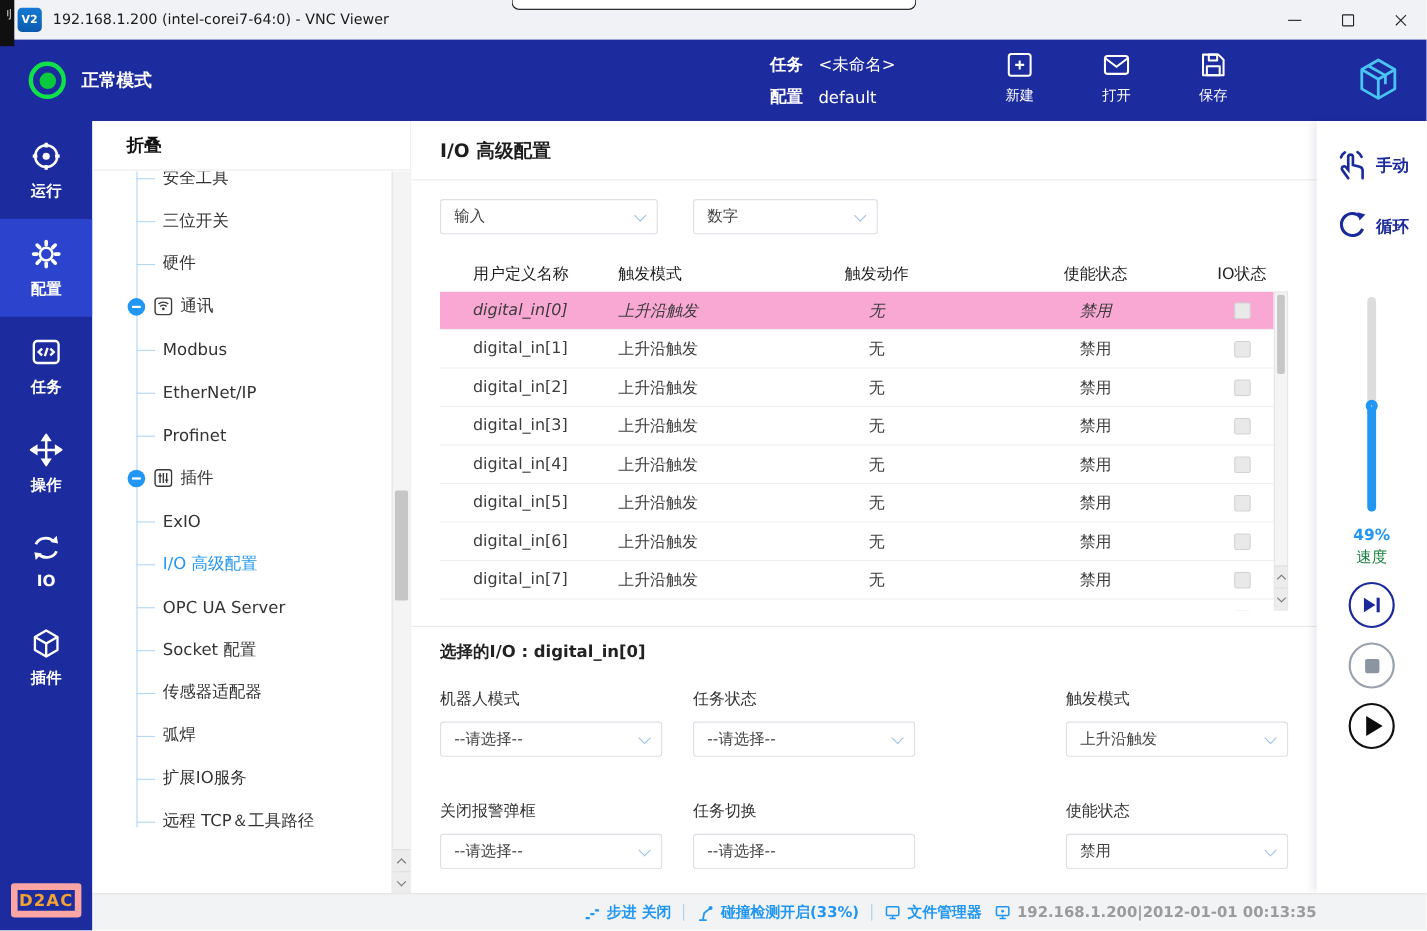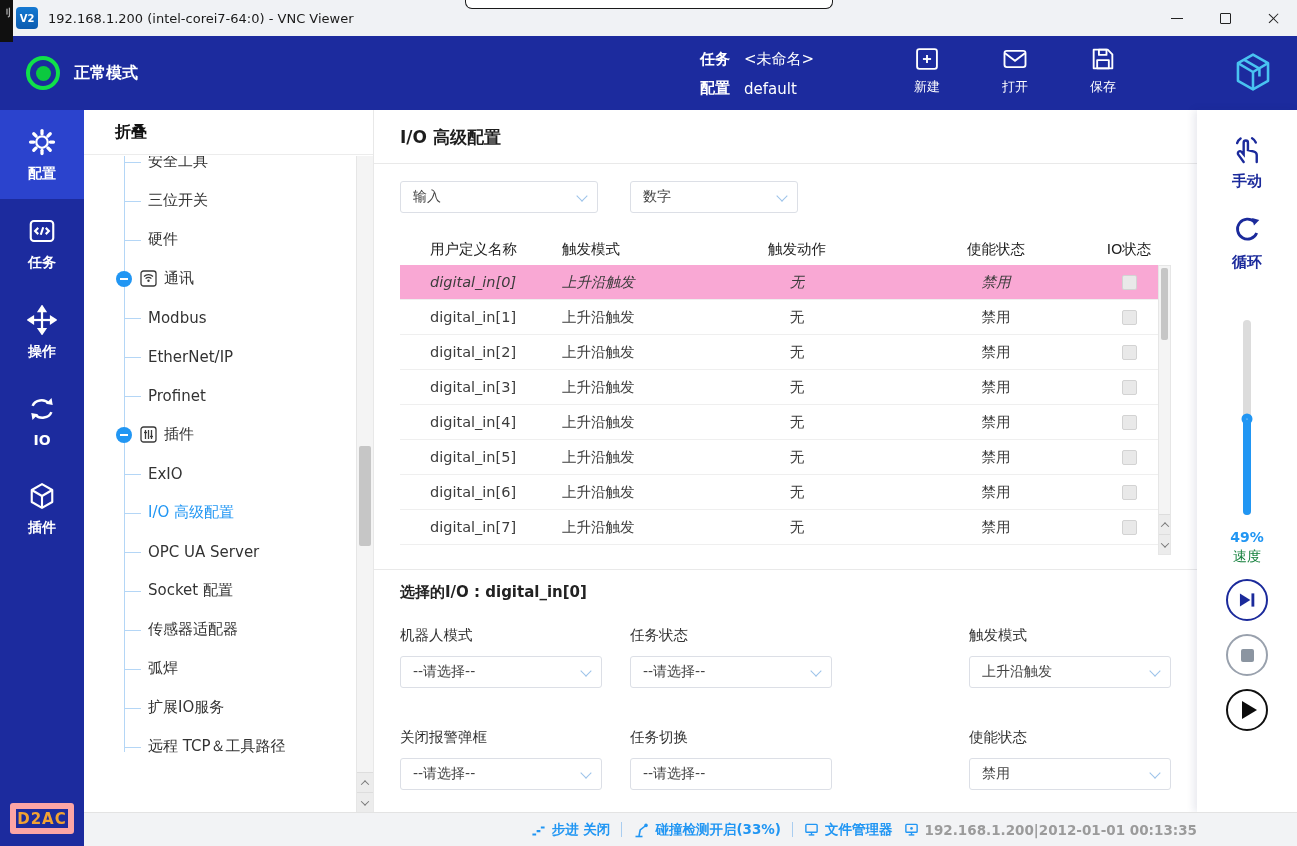--- a/index.html
+++ b/index.html
@@ -102,21 +102,21 @@
   .form-row.second { margin-top:40px; }
   .field { width:202px; }
   .field .flabel { font-size:14.5px; color:#333; margin-bottom:11px; }
   .field .select { width:202px; }
   .field.mid { margin-left:28px; }
   .field.last { margin-left:auto; }
 
   
   .right-panel { position:absolute; top:110px; right:0; width:100px; height:702px; background:#fff;
     box-shadow:-3px 0 8px rgba(20,30,90,.10); display:flex; flex-direction:column; align-items:center; }
-  .rp-item { margin-top:24px; display:flex; flex-direction:column; align-items:center; gap:6px;
+  .rp-item { margin-top:24px; display:flex; flex-direction:row; align-items:center; gap:6px;
     color:#1b2a9b; font-size:15px; font-weight:bold; }
   .slider { position:relative; width:8px; height:195px; margin-top:48px; background:#dcdcdc; border-radius:4px; }
   .slider-fill { position:absolute; bottom:0; left:0; right:0; height:49%; background:#2196f3; border-radius:4px; }
   .slider-thumb { position:absolute; left:50%; bottom:49%; transform:translate(-50%,50%); width:11px; height:11px;
     background:#fff; border:5px solid #2196f3; border-radius:50%; }
   .speed-pct { margin-top:14px; color:#2196f3; font-size:14px; font-weight:bold; }
   .speed-lbl { margin-top:3px; color:#15803d; font-size:14px; font-weight:normal; }
   .circle-btn { width:42px; height:42px; border-radius:50%; background:#fff; display:flex; align-items:center; justify-content:center; margin-top:13px; }
   .btn-next { border:2.5px solid #1b2a9b; }
   .btn-stop { border:2.5px solid #99a1ad; }
@@ -200,20 +200,33 @@
     <svg viewBox="0 0 24 24" width="44" height="44" fill="none" stroke="#49c3f1" stroke-width="1.4" stroke-linejoin="round">
       <polygon points="12,2.5 20.2,7.2 20.2,16.8 12,21.5 3.8,16.8 3.8,7.2"></polygon>
       <polyline points="3.8,7.2 12,12 20.2,7.2"></polyline>
         <line x1="12" y1="12" x2="12" y2="21.5"></line>
       <polyline points="7,5.3 15.5,10.1 15.5,14.5"></polyline>
     </svg>
   </div>
 </div>
 
 <div class="sidebar">
+  <div class="sb-item">
+    <svg viewBox="0 0 24 24" width="30" height="30" fill="none" stroke="#fff" stroke-width="1.8">
+      <circle cx="12" cy="12" r="8"></circle>
+        <circle cx="12" cy="12" r="2.6" fill="#fff" stroke="none"></circle>
+      <g stroke-width="2.4">
+          <line x1="12" y1="2.2" x2="12" y2="5.6"></line>
+          <line x1="12" y1="18.4" x2="12" y2="21.8"></line>
+          <line x1="2.2" y1="12" x2="5.6" y2="12"></line>
+          <line x1="18.4" y1="12" x2="21.8" y2="12"></line>
+        </g>
+    </svg>
+    <span>运行</span>
+  </div>
   <div class="sb-item active">
     <svg viewBox="0 0 24 24" width="30" height="30" fill="none" stroke="#fff" stroke-width="1.8">
       <circle cx="12" cy="12" r="4.6"></circle>
       <g stroke-width="2.6" stroke-linecap="round">
         <line x1="12" y1="2.8" x2="12" y2="5.4"></line>
           <line x1="12" y1="18.6" x2="12" y2="21.2"></line>
         <line x1="2.8" y1="12" x2="5.4" y2="12"></line>
           <line x1="18.6" y1="12" x2="21.2" y2="12"></line>
         <line x1="5.4" y1="5.4" x2="7.3" y2="7.3"></line>
           <line x1="16.7" y1="16.7" x2="18.6" y2="18.6"></line>

